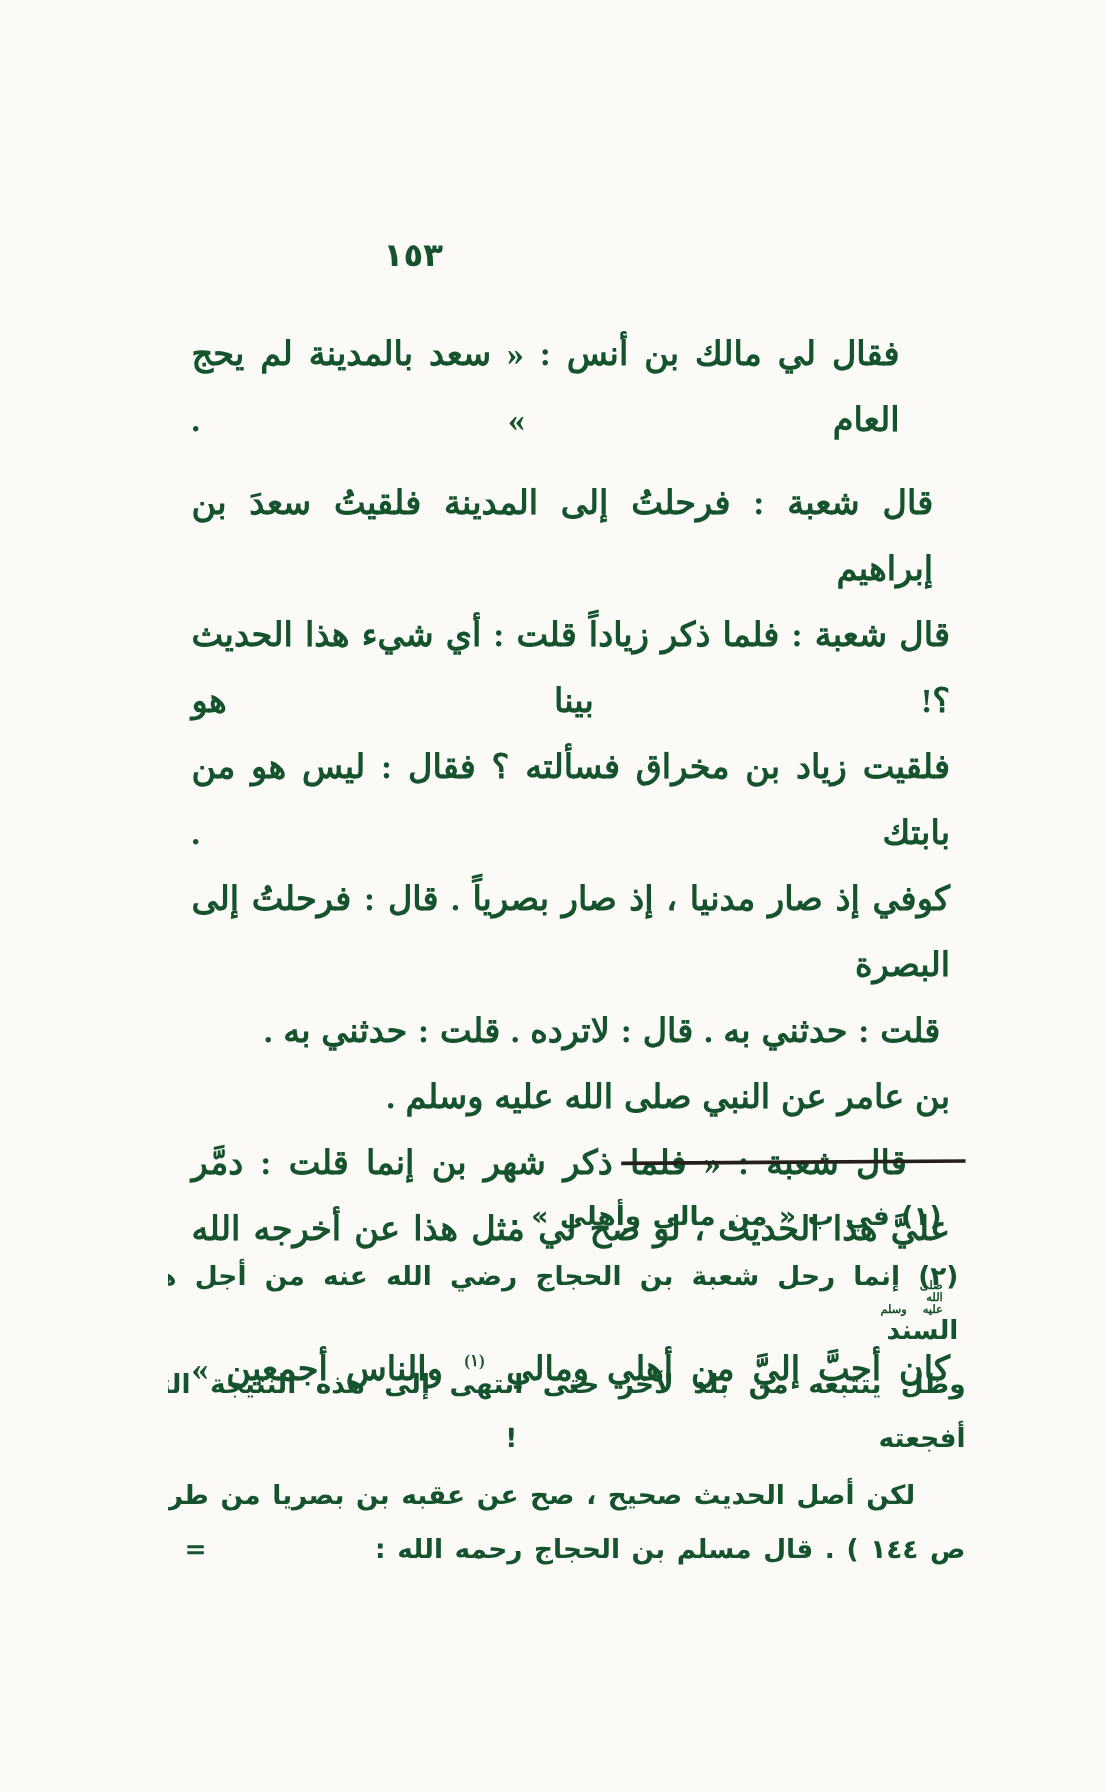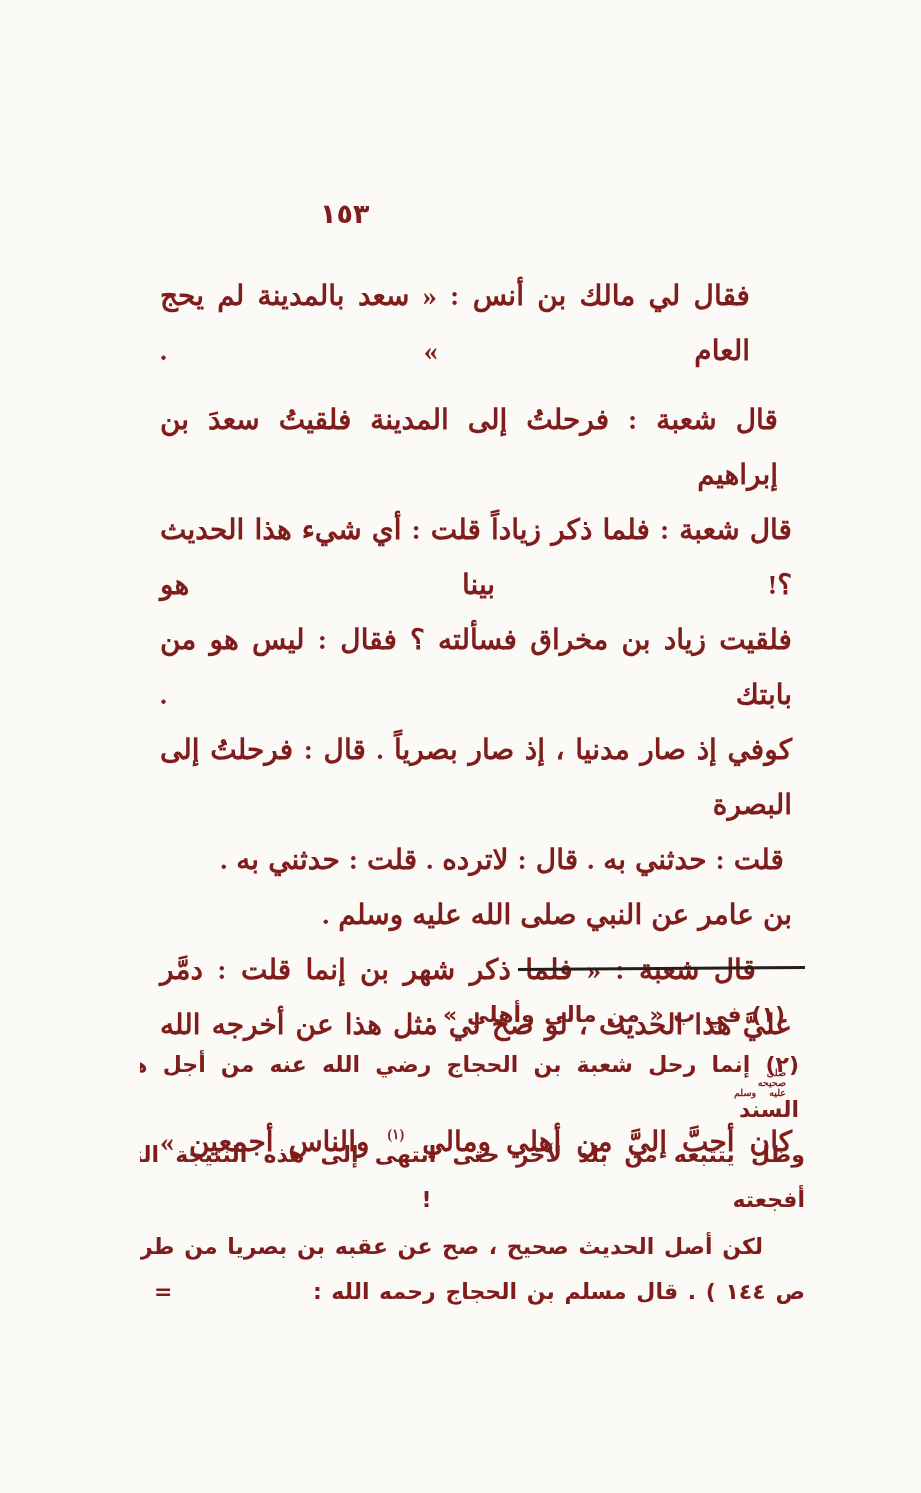--- a/index.html
+++ b/index.html
@@ -7,21 +7,21 @@
     padding: 0;
     background: #fbfaf6;
   }
   .page {
     position: relative;
     width: 781px;
     height: 1493px;
     background: #fbfaf6;
     direction: rtl;
     font-family: "DejaVu Sans", sans-serif;
-    color: #7f1d1d;
+    color: #14532d;
     overflow: hidden;
   }
   .page-number {
     position: absolute;
     top: 198px;
     left: 180px;
     font-size: 27px;
     font-weight: 700;
     letter-spacing: 2px;
   }
@@ -123,21 +123,21 @@
     <div class="ln just">قال شعبة : فلما ذكر زياداً قلت : أي شيء هذا الحديث ؟! بينا هو</div>
     <div class="ln just">فلقيت زياد بن مخراق فسألته ؟ فقال : ليس هو من بابتك .</div>
     <div class="ln just">كوفي إذ صار مدنيا ، إذ صار بصرياً . قال : فرحلتُ إلى البصرة</div>
     <div class="ln ind-8">قلت : حدثني به . قال : لاترده . قلت : حدثني به .</div>
     <div class="ln">بن عامر عن النبي صلى الله عليه وسلم .</div>
     <div class="ln just ind-36">قال شعبة : « فلما ذكر شهر بن إنما قلت : دمَّر</div>
     <div class="ln just">
       <span>عليَّ هذا الحديث ، لو صح لي مثل هذا عن أخرجه الله</span>
       <span class="honorific">
         <span>صلى</span>
-        <span>صحيحه</span>
+        <span>الله</span>
         <span>عليه وسلم</span>
       </span>
     </div>
     <div class="ln just">
       <span>كان أحبَّ إليَّ من أهلي ومالي</span>
       <span class="fnref">(١)</span>
       <span>والناس أجمعين »</span>
       
       
     </div>

